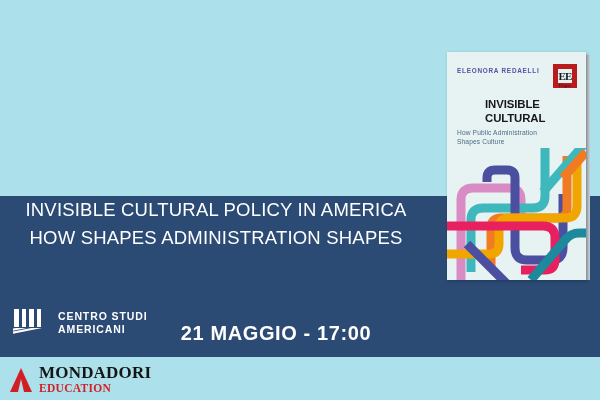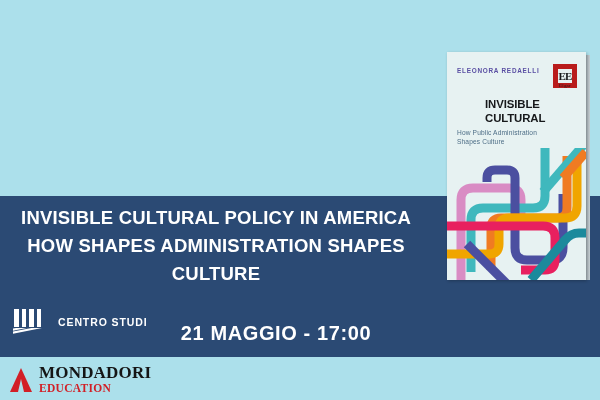--- a/index.html
+++ b/index.html
@@ -38,26 +38,26 @@
   .band-bottom {
     position: absolute;
     left: 0; top: 357px;
     width: 600px; height: 43px;
     background: #ace0eb;
   }
 
   
   .headline {
     position: absolute;
-    left: 0; top: 204px;
+    left: 0; top: 196px;
     width: 432px;
     text-align: center;
     color: #ffffff;
     font-size: 18.5px;
-    font-weight: bold;
+    font-weight: normal;
     line-height: 28px;
     letter-spacing: 0.2px;
   }
   .headline .line { display: block; white-space: nowrap; }
 
   
   .date-line {
     position: absolute;
     left: 120px; top: 322px;
     width: 312px;
@@ -255,40 +255,40 @@
 
 <div class="poster">
 
   <div class="band-top"></div>
   <div class="band-mid"></div>
   <div class="band-bottom"></div>
 
   <div class="headline">
     <span class="line">INVISIBLE CULTURAL POLICY IN AMERICA</span>
     <span class="line">HOW SHAPES ADMINISTRATION SHAPES</span>
-    <span class="line">CULTURE</span>
   </div>
 
   <div class="date-line">21 MAGGIO - 17:00</div>
 
   <div class="csa-logo">
     <div class="csa-mark">
       <div class="cols">
           <i></i>
           <i></i>
           <i></i>
           <i></i>
         </div>
       <div class="steps">
           <i></i>
           <i></i>
         </div>
     </div>
     <div class="csa-text">
       <span>CENTRO STUDI</span>
+      <span>AMERICANI</span>
     </div>
   </div>
 
   <div class="mondadori-logo">
     <div class="mondadori-mark">
       <div class="tri"></div>
       <div class="notch"></div>
     </div>
     <div class="mondadori-words">
       <span class="m-name">MONDADORI</span>

